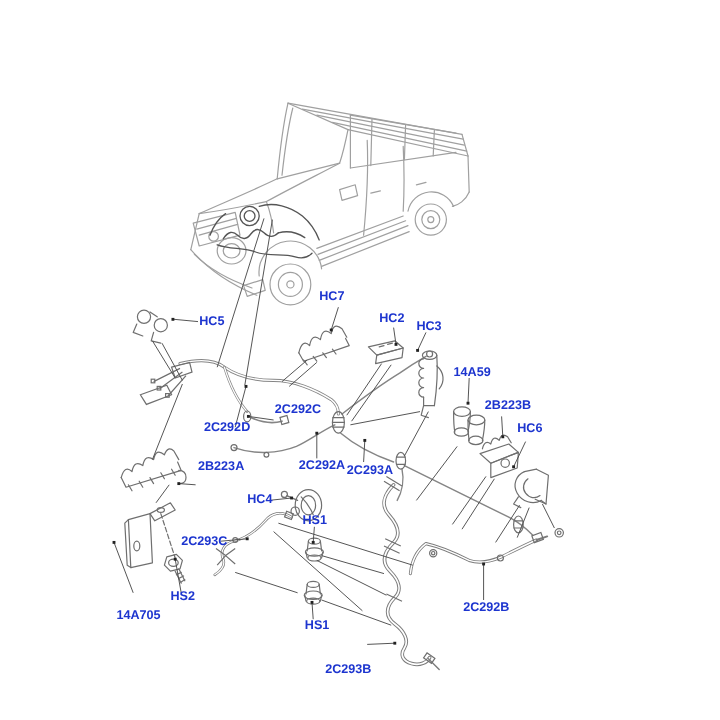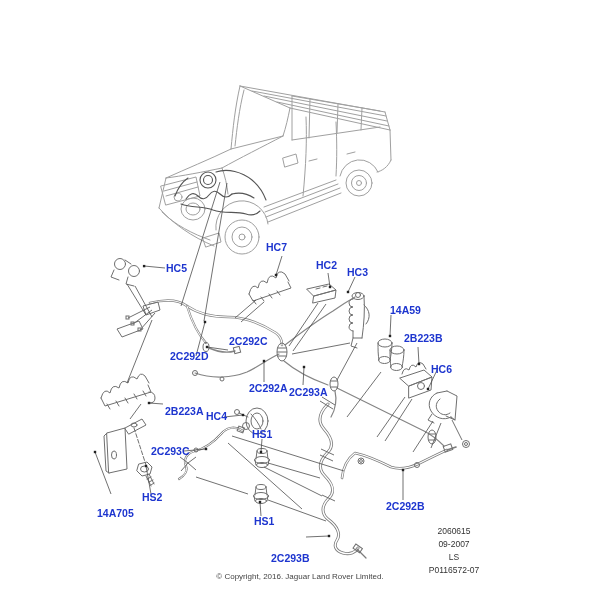--- a/index.html
+++ b/index.html
@@ -333,39 +333,32 @@
     <rect x="258.8" y="500.8" width="2.4" height="2.4"></rect>
     <rect x="327.8" y="534.8" width="2.4" height="2.4"></rect>
     <rect x="401.8" y="468.8" width="2.4" height="2.4"></rect>
   </g>
 </svg>
 
   <div class="callout" style="left:166px;top:263px">HC5</div>
   <div class="callout" style="left:266px;top:242px">HC7</div>
   <div class="callout" style="left:316px;top:260px">HC2</div>
   <div class="callout" style="left:347px;top:267px">HC3</div>
-  <div class="callout" style="left:390px;top:305px">14A59</div>
+  <div class="callout" style="left:378px;top:305px">14A59</div>
   <div class="callout" style="left:404px;top:333px">2B223B</div>
-  <div class="callout" style="left:431px;top:364px">HC6</div>
+  <div class="callout" style="left:431px;top:352px">HC6</div>
   <div class="callout" style="left:170px;top:351px">2C292D</div>
   <div class="callout" style="left:229px;top:336px">2C292C</div>
   <div class="callout" style="left:249px;top:383px">2C292A</div>
   <div class="callout" style="left:289px;top:387px">2C293A</div>
-  <div class="callout" style="left:165px;top:406px">2B223A</div>
+  <div class="callout" style="left:165px;top:384px">2B223A</div>
   <div class="callout" style="left:206px;top:411px">HC4</div>
   <div class="callout" style="left:252px;top:429px">HS1</div>
   <div class="callout" style="left:151px;top:446px">2C293C</div>
   <div class="callout" style="left:97px;top:508px">14A705</div>
   <div class="callout" style="left:142px;top:492px">HS2</div>
   <div class="callout" style="left:254px;top:516px">HS1</div>
   <div class="callout" style="left:271px;top:553px">2C293B</div>
   <div class="callout" style="left:386px;top:501px">2C292B</div>
 
-  <div class="plate">
-    <div>2060615</div>
-    <div>09-2007</div>
-    <div>LS</div>
-    <div>P0116572-07</div>
-  </div>
-
-  <div class="copyright">© Copyright, 2016. Jaguar Land Rover Limited.</div>
+
 
 </div>
 
 </body></html>

